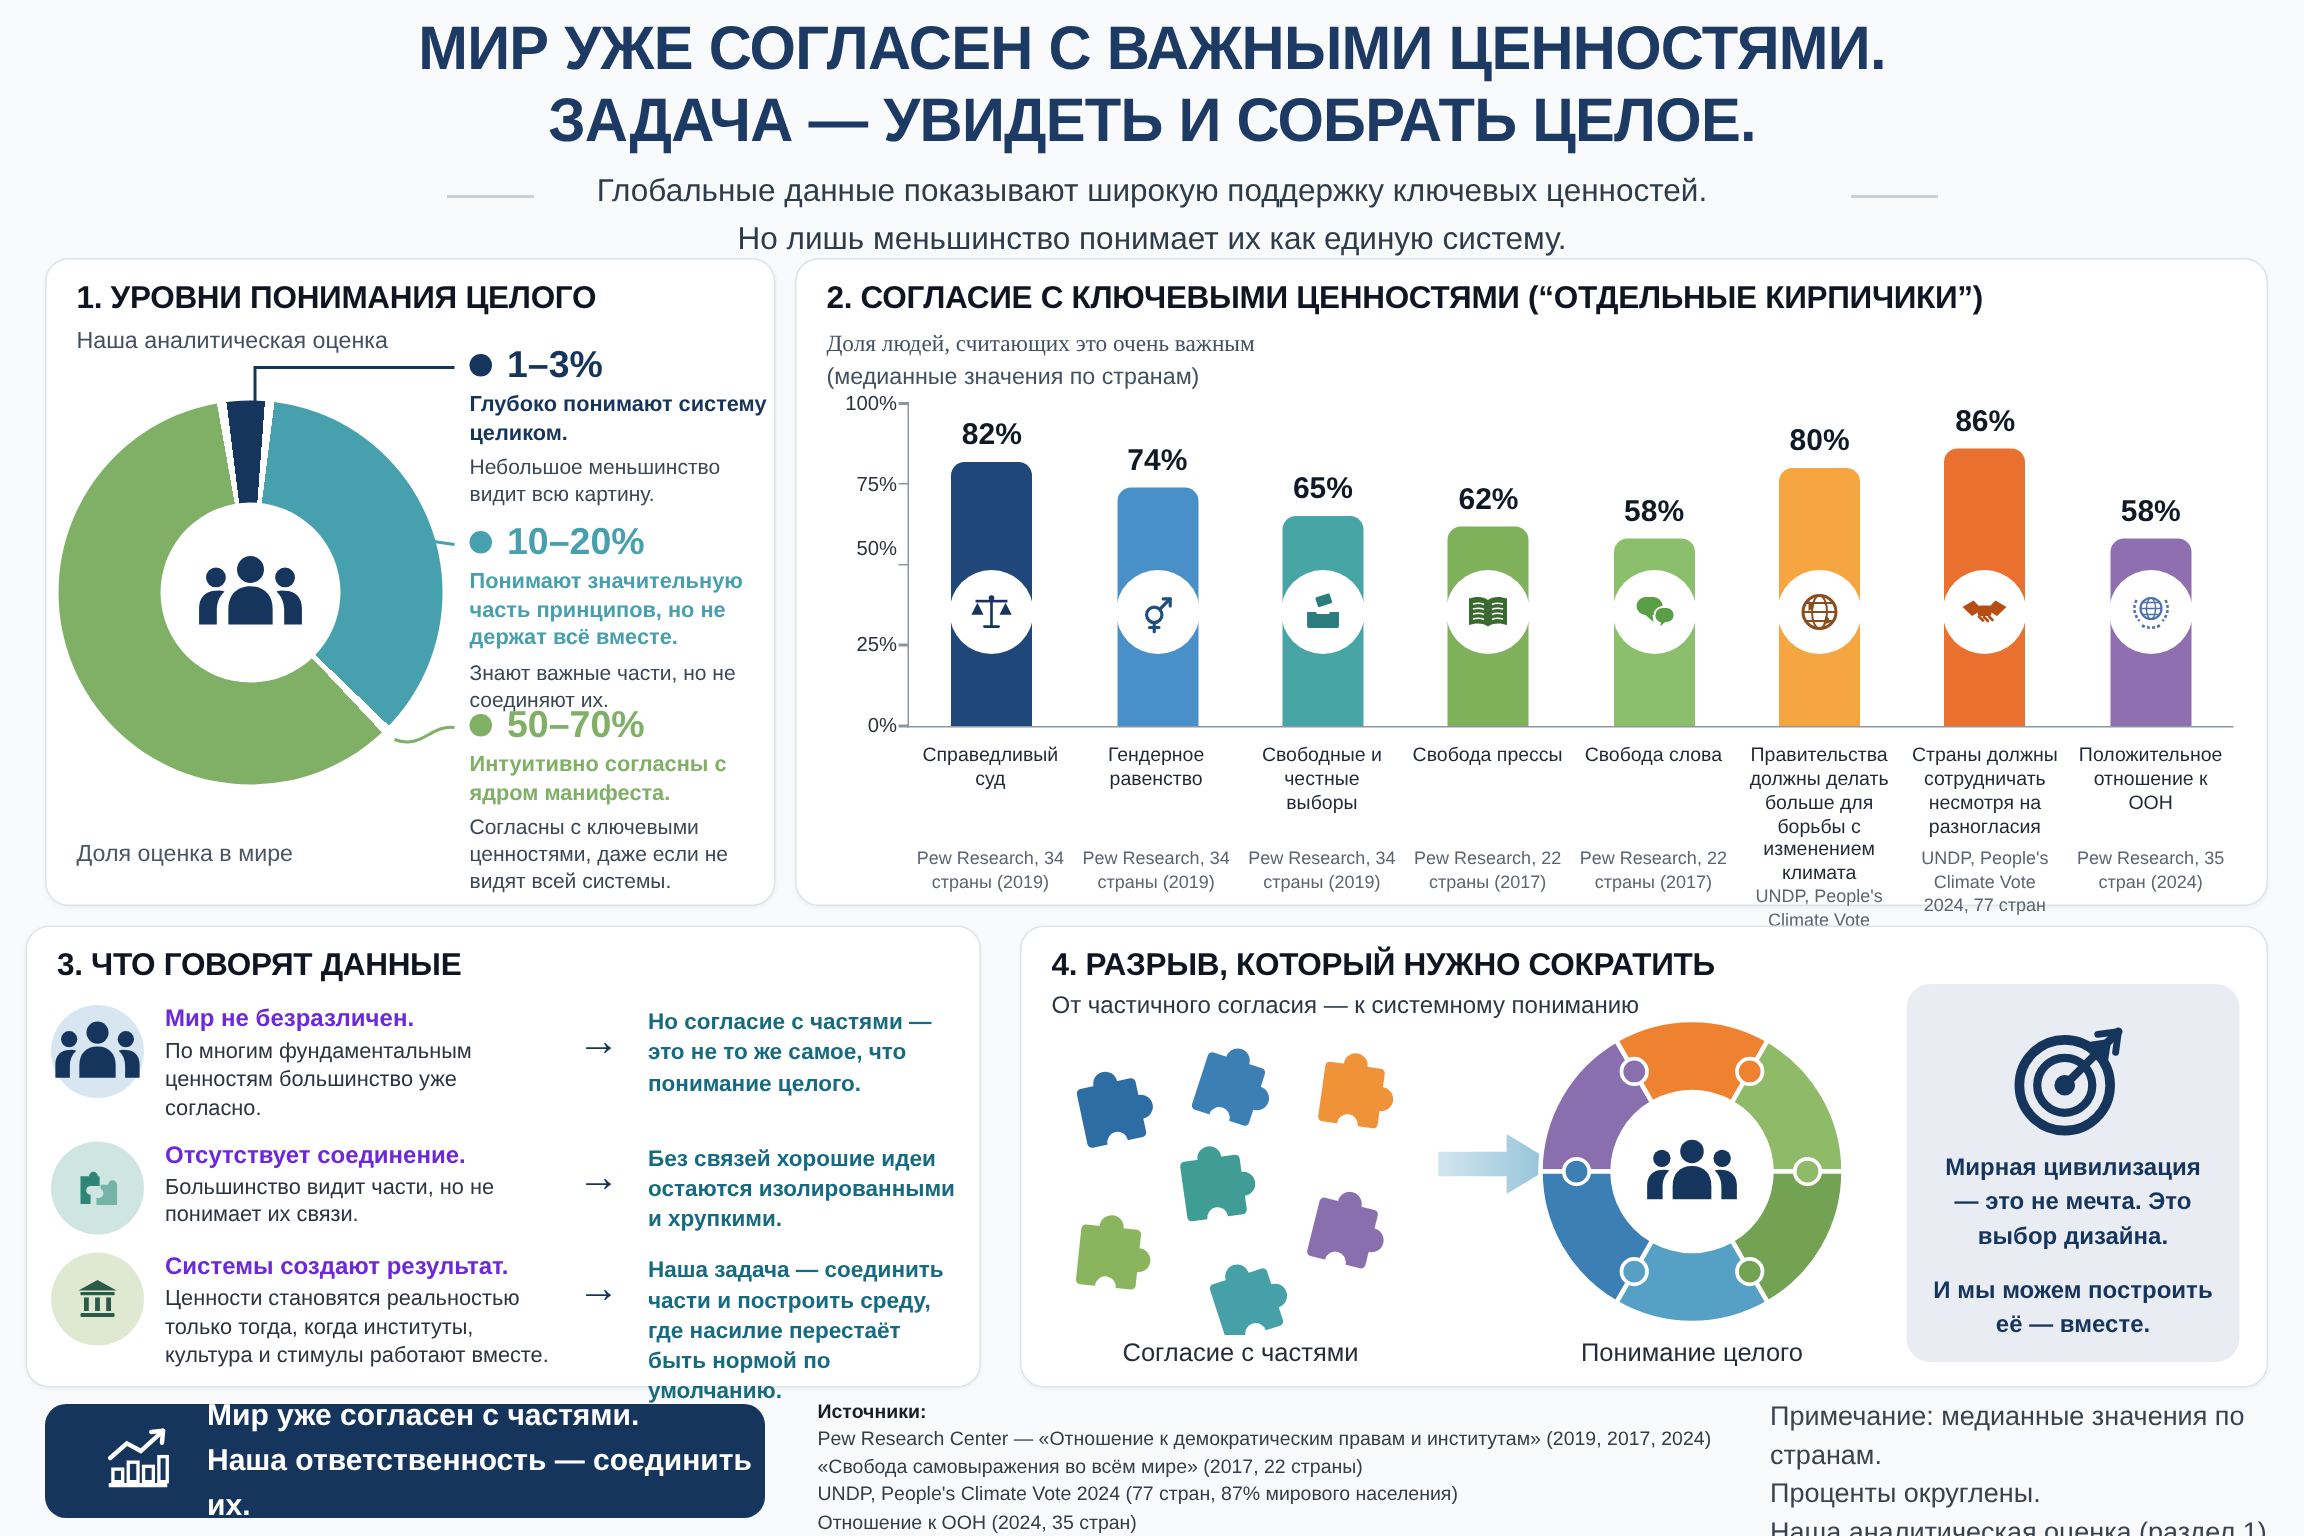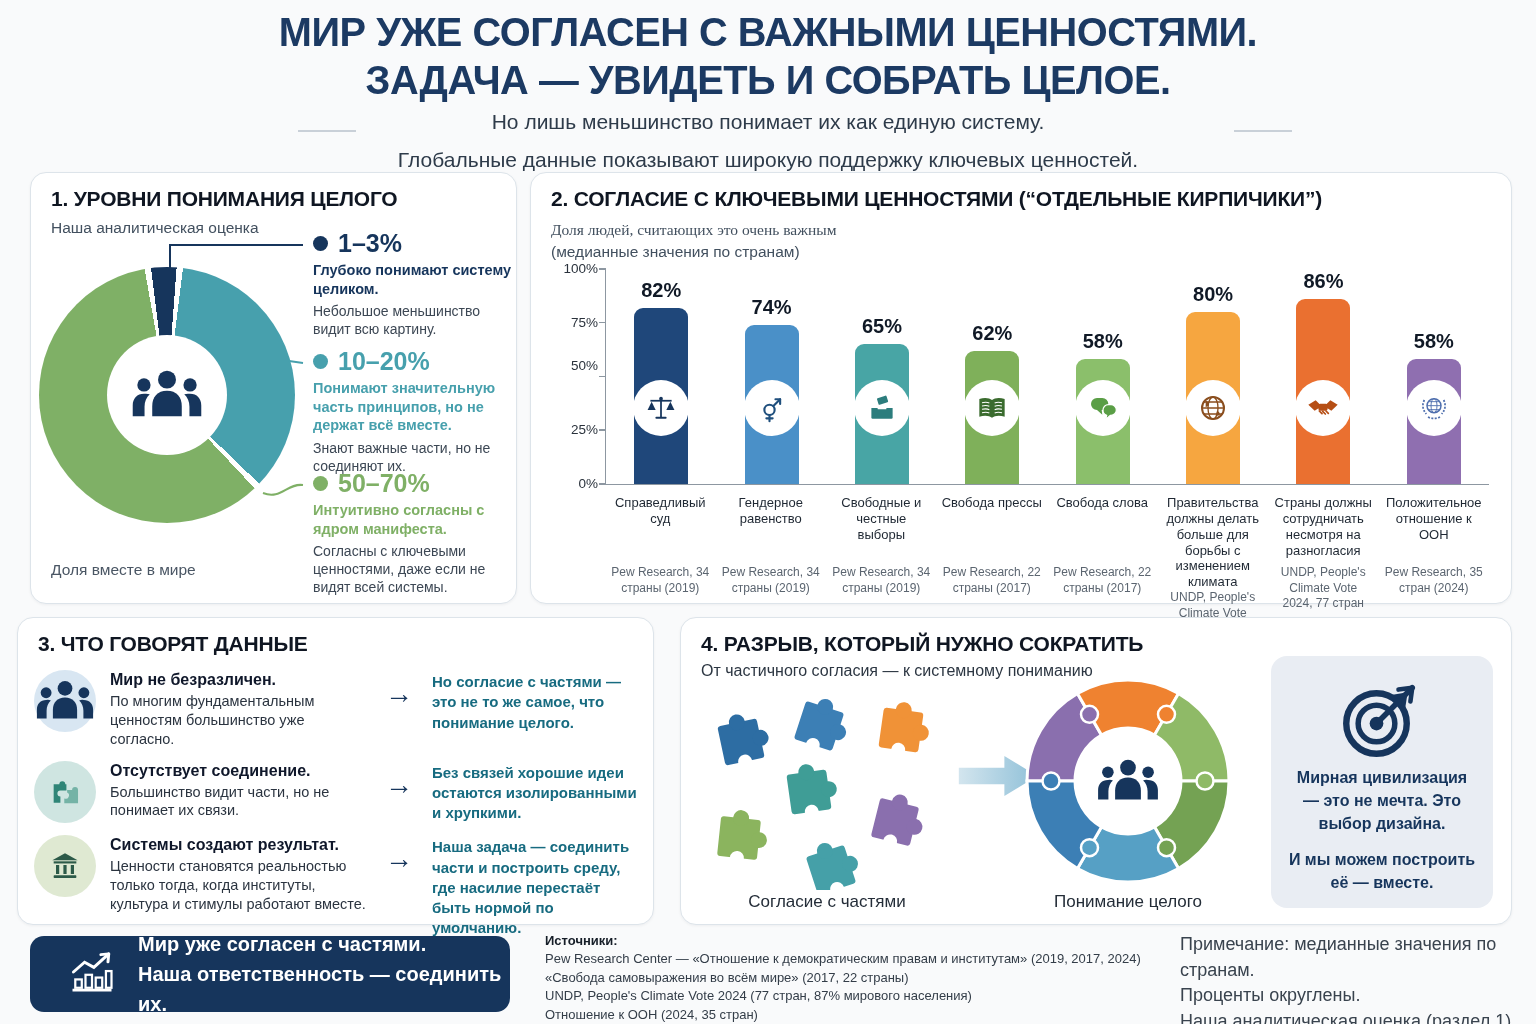--- a/index.html
+++ b/index.html
@@ -38,21 +38,21 @@
   .bar{width:54px;border-radius:9px 9px 0 0;position:relative;}
   .bicon{position:absolute;left:50%;transform:translateX(-50%);bottom:48px;width:56px;height:56px;border-radius:50%;background:#fff;display:flex;align-items:center;justify-content:center;}
   #blabels{display:flex;margin-left:52px;margin-top:10px;}
   .blcell{flex:1;text-align:center;padding:0 5px;}
   .blname{font-size:13px;color:#1f2833;line-height:1.22;min-height:70px;}
   .blsrc{font-size:12px;color:#5b6570;line-height:1.3;}
   
   .s3rows{position:absolute;left:16px;top:52px;right:12px;}
   .s3row{display:grid;grid-template-columns:64px 256px 42px 1fr;column-gap:12px;margin-bottom:12px;align-items:start;}
   .s3icon{width:62px;height:62px;border-radius:50%;display:flex;align-items:center;justify-content:center;}
-  .s3bold{font-size:16px;font-weight:700;color:#0f172a;line-height:1.25;}
+  .s3bold{font-size:16px;font-weight:700;color:#6d28d9;line-height:1.25;}
   .s3text{font-size:14.5px;color:#2b3440;line-height:1.3;margin-top:2px;}
   .s3arrow{font-size:28px;font-weight:700;color:#16355c;margin-top:8px;text-align:center;}
   .s3conc{font-size:15px;font-weight:700;color:#176b80;line-height:1.35;margin-top:2px;}
   
   #scatter{position:absolute;left:16px;top:72px;}
   #gap-arrow{position:absolute;left:276px;top:132px;}
   #ring-wrap{position:absolute;left:342px;top:58px;width:210px;height:210px;}
   #ring-center{position:absolute;left:50%;top:50%;transform:translate(-50%,-50%);width:66px;height:46px;}
   .s4label{position:absolute;top:274px;font-size:17px;color:#242d38;text-align:center;}
   #card{position:absolute;left:590px;top:38px;width:222px;height:252px;background:#e9edf3;border-radius:16px;text-align:center;}
@@ -67,22 +67,22 @@
   #note{position:absolute;left:1180px;top:932px;width:340px;font-size:18px;color:#39434e;line-height:1.42;}
 </style>
 </head>
 <body>
 
 <div id="stage">
 
   <div id="header">
     <div class="title-line">МИР УЖЕ СОГЛАСЕН С ВАЖНЫМИ ЦЕННОСТЯМИ.</div>
     <div class="title-line">ЗАДАЧА — УВИДЕТЬ И СОБРАТЬ ЦЕЛОЕ.</div>
+    <div class="sub-line" style="margin-top:8px;">Глобальные данные показывают широкую поддержку ключевых ценностей.</div>
     <div class="sub-line">Но лишь меньшинство понимает их как единую систему.</div>
-    <div class="sub-line" style="margin-top:8px;">Глобальные данные показывают широкую поддержку ключевых ценностей.</div>
   </div>
   <div class="dash" style="left:298px;"></div>
   <div class="dash" style="left:1234px;"></div>
 
   <div class="panel" id="panel1" style="left:30px;top:172px;width:485px;height:430px;">
     <div class="p-title">1. УРОВНИ ПОНИМАНИЯ ЦЕЛОГО</div>
     <div class="p-sub" style="top:46px;">Наша аналитическая оценка</div>
     <div id="donut-wrap">
       <div id="donut" style="background: conic-gradient(from -7.2deg, rgb(22, 53, 92) 0%, rgb(22, 53, 92) 3.2%, rgb(255, 255, 255) 3.2%, rgb(255, 255, 255) 4%, rgb(71, 160, 173) 4%, rgb(71, 160, 173) 39.2%, rgb(255, 255, 255) 39.2%, rgb(255, 255, 255) 40%, rgb(127, 176, 102) 40%, rgb(127, 176, 102) 99.2%, rgb(255, 255, 255) 99.2%, rgb(255, 255, 255) 100%);"></div>
       <div id="donut-hole">
@@ -122,21 +122,21 @@
         </div>
         <div class="lg-entry" style="top: 240px;">
           <div class="lg-head">
             <span class="lg-dot" style="background:#7fb066"></span>
             <span class="lg-range" style="color:#7fb066">50–70%</span>
           </div>
           <div class="lg-bold" style="color:#7fb066">Интуитивно согласны с ядром манифеста.</div>
           <div class="lg-text">Согласны с ключевыми ценностями, даже если не видят всей системы.</div>
         </div>
       </div>
-    <div id="pie-note">Доля вместе в мире</div>
+    <div id="pie-note">Доля оценка в мире</div>
   </div>
 
   <div class="panel" id="panel2" style="left:530px;top:172px;width:980px;height:430px;">
     <div class="p-title">2. СОГЛАСИЕ С КЛЮЧЕВЫМИ ЦЕННОСТЯМИ (“ОТДЕЛЬНЫЕ КИРПИЧИКИ”)</div>
     <div class="p-sub" style="top:48px;font-family:Liberation Serif, serif;">Доля людей, считающих это очень важным</div>
     <div class="p-sub" style="top:70px;">(медианные значения по странам)</div>
     <div id="chart">
       <div id="plot">
           <span class="ylab" style="top: -8px;">100%</span>
           <span class="ytick" style="top: -1px;"></span>

